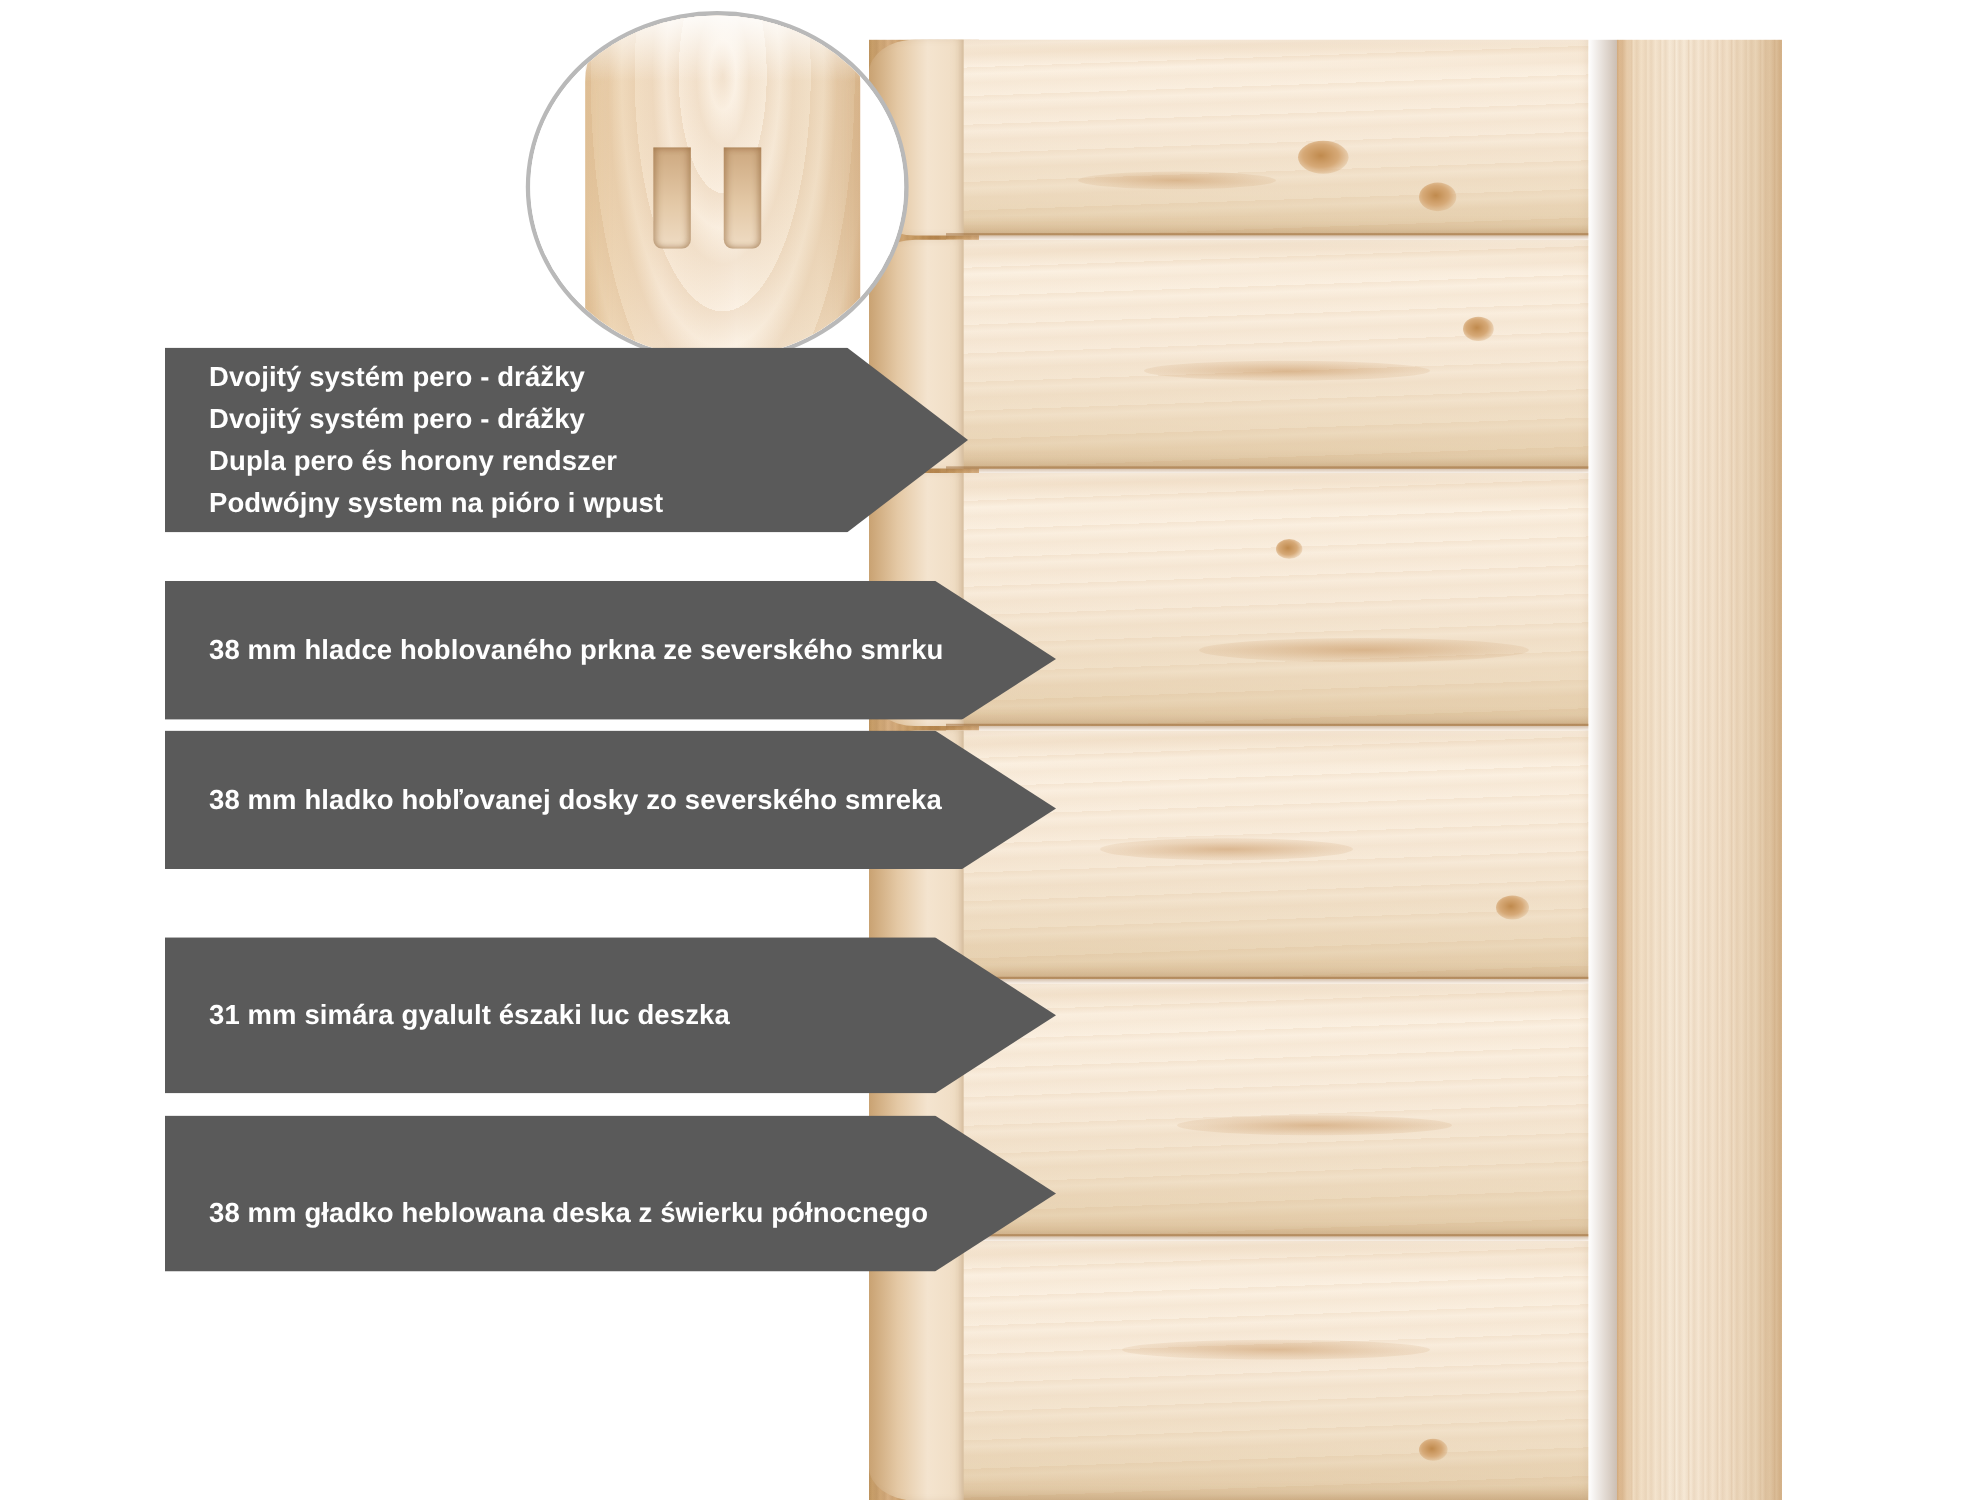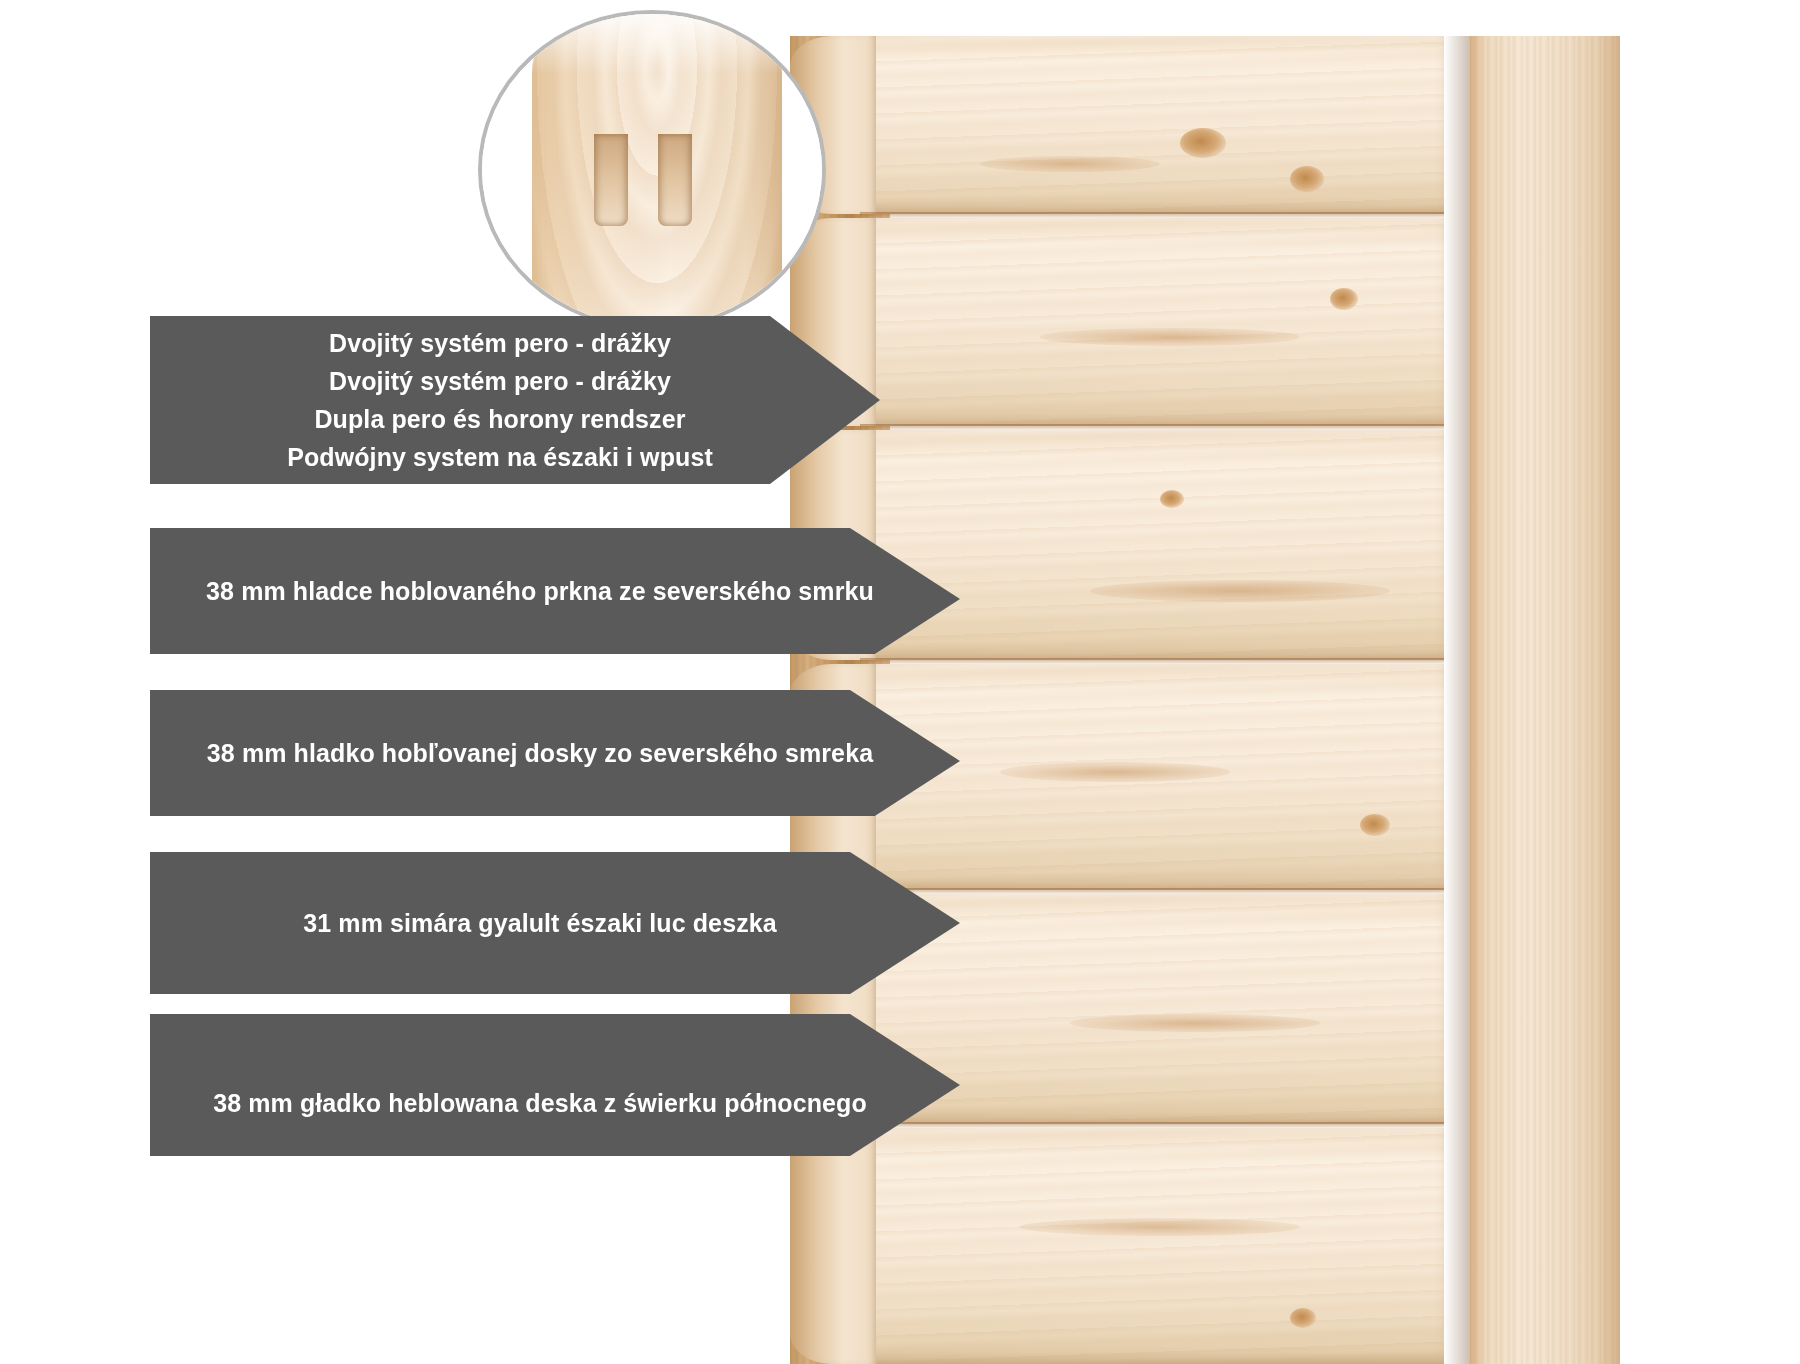--- a/index.html
+++ b/index.html
@@ -217,34 +217,33 @@
   .callout {
     position: absolute;
     background: #5a5a5a;
     color: #ffffff;
     box-sizing: border-box;
     display: flex;
     flex-direction: column;
     justify-content: center;
     padding-left: 40px;
     padding-right: 70px;
-    text-align: center;
   }
   .callout .line {
     font-weight: bold;
     letter-spacing: 0.1px;
     white-space: nowrap;
   }
   #callout-0 { left: 150px; top: 316px;  width: 730px; height: 168px;
     clip-path: polygon(0 0, 620px 0, 730px 84px, 620px 168px, 0 168px); }
   #callout-0 .line { font-size: 25px; line-height: 38px; }
 
   #callout-1 { left: 150px; top: 528px;  width: 810px; height: 126px;
     clip-path: polygon(0 0, 700px 0, 810px 71px, 700px 142px, 0 142px); }
-  #callout-2 { left: 150px; top: 690px;  width: 810px; height: 126px;
+  #callout-2 { left: 150px; top: 664px;  width: 810px; height: 126px;
     clip-path: polygon(0 0, 700px 0, 810px 71px, 700px 142px, 0 142px); }
   #callout-3 { left: 150px; top: 852px;  width: 810px; height: 142px;
     clip-path: polygon(0 0, 700px 0, 810px 71px, 700px 142px, 0 142px); }
   #callout-4 { left: 150px; top: 1014px; width: 810px; height: 178px;
     clip-path: polygon(0 0, 700px 0, 810px 71px, 700px 142px, 0 142px); }
 
   #callout-1 .line, #callout-2 .line, #callout-3 .line, #callout-4 .line {
     font-size: 25px; line-height: 34px;
   }
 </style>
@@ -315,21 +314,21 @@
     </div>
     <div class="groove g1"></div>
     <div class="groove g2"></div>
     <div class="mg-shadow-top"></div>
   </div>
 
   <div class="callout" id="callout-0">
     <div class="line">Dvojitý systém pero - drážky</div>
     <div class="line">Dvojitý systém pero - drážky</div>
     <div class="line">Dupla pero és horony rendszer</div>
-    <div class="line">Podwójny system na északi i wpust</div>
+    <div class="line">Podwójny system na pióro i wpust</div>
   </div>
 
   <div class="callout" id="callout-1">
     <div class="line">38 mm hladce hoblovaného prkna ze severského smrku</div>
   </div>
 
   <div class="callout" id="callout-2">
     <div class="line">38 mm hladko hobľovanej dosky zo severského smreka</div>
   </div>
 

